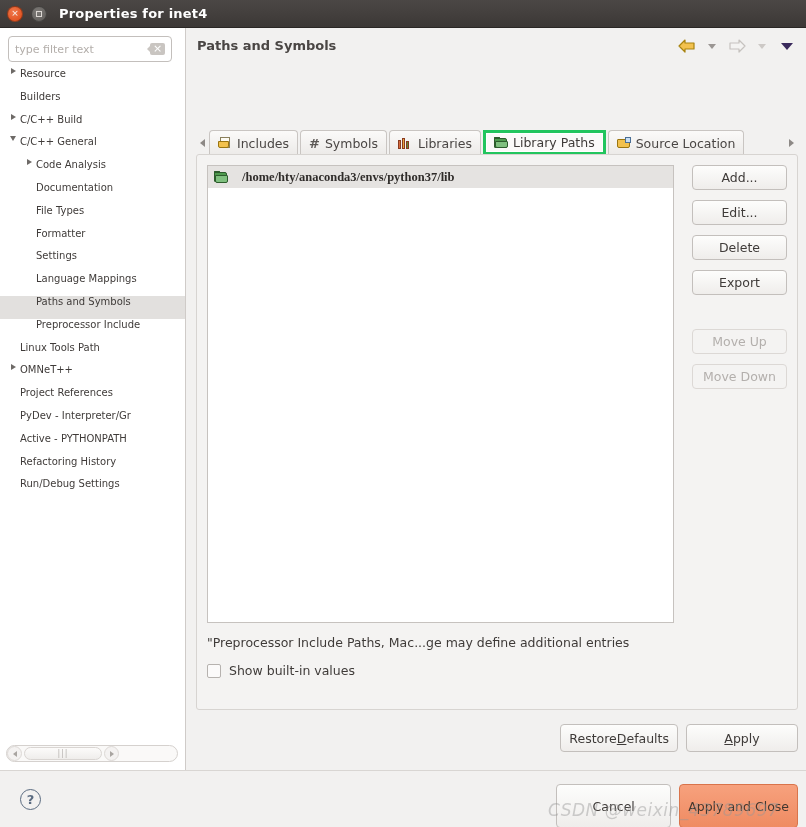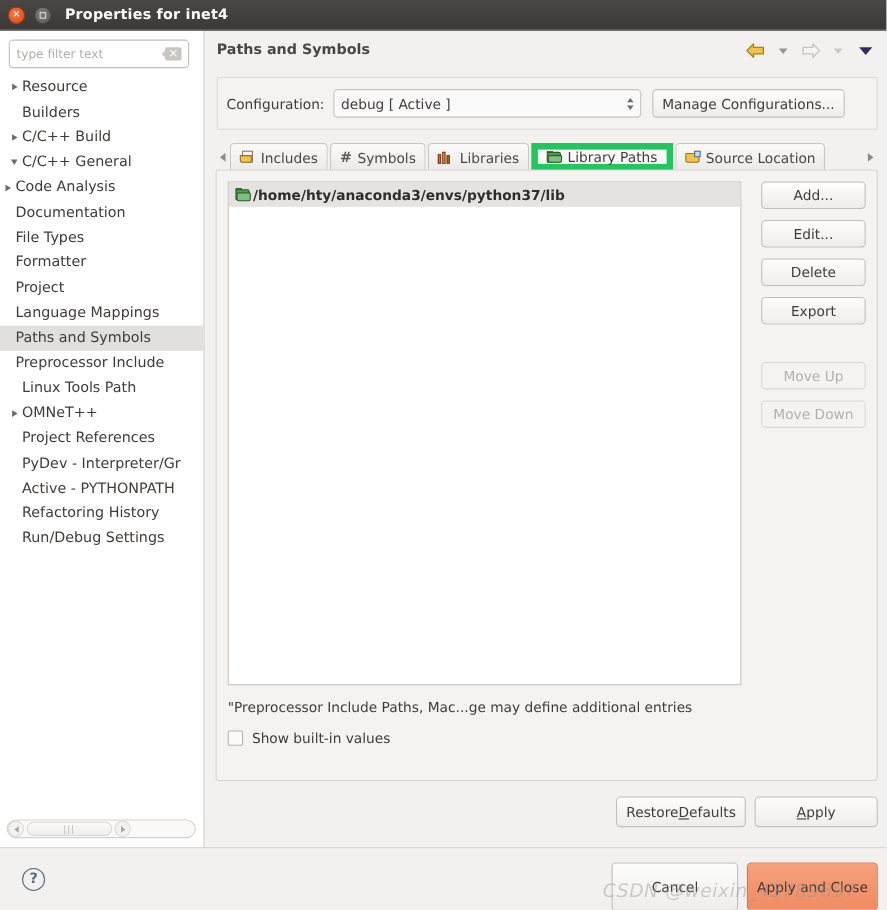--- a/index.html
+++ b/index.html
@@ -65,39 +65,39 @@
     text-align: center; color: #fff; font-size: 11px; line-height: 17px;
   }
   .clear-icon::after {
     content:""; position:absolute; left:-3px; top:2px;
     border-top: 4px solid transparent; border-bottom: 4px solid transparent;
     border-right: 4px solid #c9c5c1;
   }
 
   .tree { position: absolute; left: 0; top: 40px; right: 0; }
   .tree-item {
-    height: 22.8px; display: flex; align-items: center;
-    font-size: 13px; color: #3f3b39; white-space: nowrap;
+    height: 22.8px; display: flex; align-items: flex-start;
+    font-size: 10px; color: #3f3b39; white-space: nowrap;
     padding-right: 4px;
   }
   .tree-item.selected { background: #e2e0de; }
   .arrow {
     width: 14px; min-width: 14px; display: flex;
     align-items: center; justify-content: center;
   }
   .arrow.right::before {
     content: ""; border-left: 5px solid #6e6a67;
     border-top: 3.5px solid transparent; border-bottom: 3.5px solid transparent;
   }
   .arrow.down::before {
     content: ""; border-top: 5px solid #6e6a67;
     border-left: 3.5px solid transparent; border-right: 3.5px solid transparent;
   }
   .lvl0 { padding-left: 6px; }
-  .lvl1 { }
+  .lvl1 { padding-left: 22px; }
 
   .hscroll {
     position: absolute; left: 6px; bottom: 8px; width: 172px; height: 17px;
     border: 1px solid #d5d1ce; border-radius: 9px; background: #faf9f8;
     display: flex; align-items: center;
   }
   .hscroll .sbarrow {
     width: 15px; height: 15px; border-radius: 50%;
     border: 1px solid #ddd9d6; background: #f4f2f1;
     display:flex; align-items:center; justify-content:center;
@@ -174,21 +174,21 @@
   .tab {
     height: 25px; display: flex; align-items: center; gap: 5px;
     padding: 0 8px; margin-right: 2px;
     background: linear-gradient(#fbfaf9,#eceae8);
     border: 1px solid #c9c5c2; border-bottom: none;
     border-radius: 4px 4px 0 0;
     font-size: 12.5px; color: #4a4644; white-space: nowrap;
   }
   .tab.active {
     background: #fbfaf9;
-    border: 6px solid #22c55e;
+    border: 3px solid #22c55e;
     border-radius: 0;
     height: 25px;
     color: #3f3b39;
     box-shadow: 0 0 0 1px #fff inset;
   }
   .tab .hash { font-weight: bold; color: #5c5855; font-size: 13px; }
 
   
   .folder {
     width: 14px; height: 12px; position: relative; display:inline-block;
@@ -224,22 +224,22 @@
   
   .contentbox {
     position: absolute; left: 9px; top: 126px; right: 8px; bottom: 60px;
     background: #f4f3f2; border: 1px solid #d7d4d1; border-radius: 3px;
   }
   .listbox {
     position: absolute; left: 10px; top: 10px; width: 467px; height: 458px;
     background: #fff; border: 1px solid #c6c2bf;
   }
   .list-row {
-    height: 22px; display: flex; align-items: center; gap: 2px;
-    padding-left: 6px; font-size: 12.5px; color: #2f2c2a;
+    height: 22px; display: flex; align-items: center; gap: 14px;
+    padding-left: 6px; font-size: 12.5px; color: #2f2c2a; font-family: Liberation Serif, serif;
   }
   .list-row.selected { background: #e5e3e1; font-weight: bold; }
   .sidebtns {
     position: absolute; right: 10px; top: 10px; width: 95px;
     display: flex; flex-direction: column; gap: 10px;
   }
   .sidebtns .btn { height: 25px; }
   .sidebtns .gap { height: 14px; }
   .note {
     position: absolute; left: 10px; top: 480px; font-size: 12.5px; color: #3f3b39;
@@ -333,21 +333,21 @@
         <div class="tree-item lvl1">
           <span class="arrow"></span>
           <span>File Types</span>
         </div>
         <div class="tree-item lvl1">
           <span class="arrow"></span>
           <span>Formatter</span>
         </div>
         <div class="tree-item lvl1">
           <span class="arrow"></span>
-          <span>Project</span>
+          <span>Settings</span>
         </div>
         <div class="tree-item lvl1">
           <span class="arrow"></span>
           <span>Language Mappings</span>
         </div>
         <div class="tree-item lvl1 selected">
           <span class="arrow"></span>
           <span>Paths and Symbols</span>
         </div>
         <div class="tree-item lvl1">
@@ -408,33 +408,20 @@
         </svg>
       </div>
       <div class="slot">
           <span class="tri-down disabled"></span>
         </div>
       <div class="slot">
           <span class="tri-down dark"></span>
         </div>
     </div>
 
-    <div class="groupbox">
-      <div class="cfg-row">
-        <div class="cfg-label">Configuration:</div>
-        <div class="combo">
-          <span class="val">debug  [ Active ]</span>
-          <span class="spin">
-              <i class="u"></i>
-              <i class="d"></i>
-            </span>
-        </div>
-        <div class="btn mgr">Manage Configurations...</div>
-      </div>
-    </div>
 
     <div class="tabstrip">
       <div class="tabscroll l"></div>
       <div id="tabs" style="display:flex;align-items:flex-end;flex:1;">
           <div class="tab">
             <span class="doc-ico">
               <span class="pg"></span>
               <span class="fd"></span>
             </span>
             <span>Includes</span>

